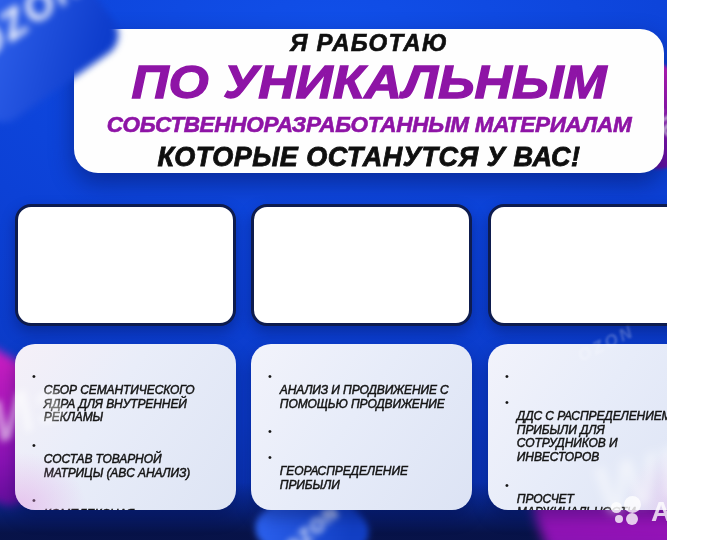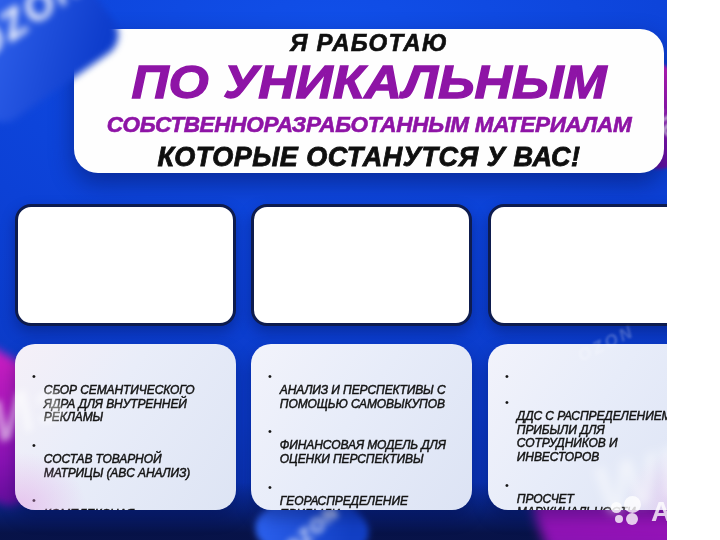--- a/index.html
+++ b/index.html
@@ -124,25 +124,24 @@
         <span class="bullet">•</span>
         <span class="itxt">КОМПЛЕКСНАЯ ПРОРАБОТКА СТРАТЕГИИ РЕКЛАМЫ</span>
       </li>
     </ul>
   </div>
 
   <div class="info-card ic2">
     <ul>
       <li>
         <span class="bullet">•</span>
-        <span class="itxt">АНАЛИЗ И ПЕРСПЕКТИВЫ С ПОМОЩЬЮ САМОВЫКУПОВ</span>
+        <span class="itxt">АНАЛИЗ И ПРОДВИЖЕНИЕ С ПОМОЩЬЮ ПРОДВИЖЕНИЕ</span>
       </li>
       <li>
         <span class="bullet">•</span>
-        <span class="itxt">ФИНАНСОВАЯ МОДЕЛЬ ДЛЯ ОЦЕНКИ ПЕРСПЕКТИВЫ</span>
       </li>
       <li>
         <span class="bullet">•</span>
         <span class="itxt">ГЕОРАСПРЕДЕЛЕНИЕ ПРИБЫЛИ</span>
       </li>
     </ul>
   </div>
 
   <div class="info-card ic3">
     <ul>

